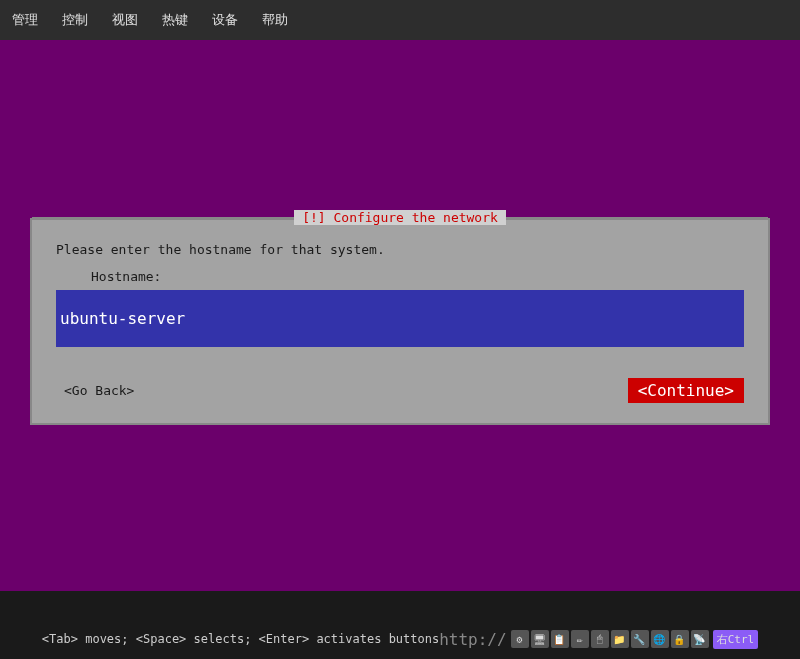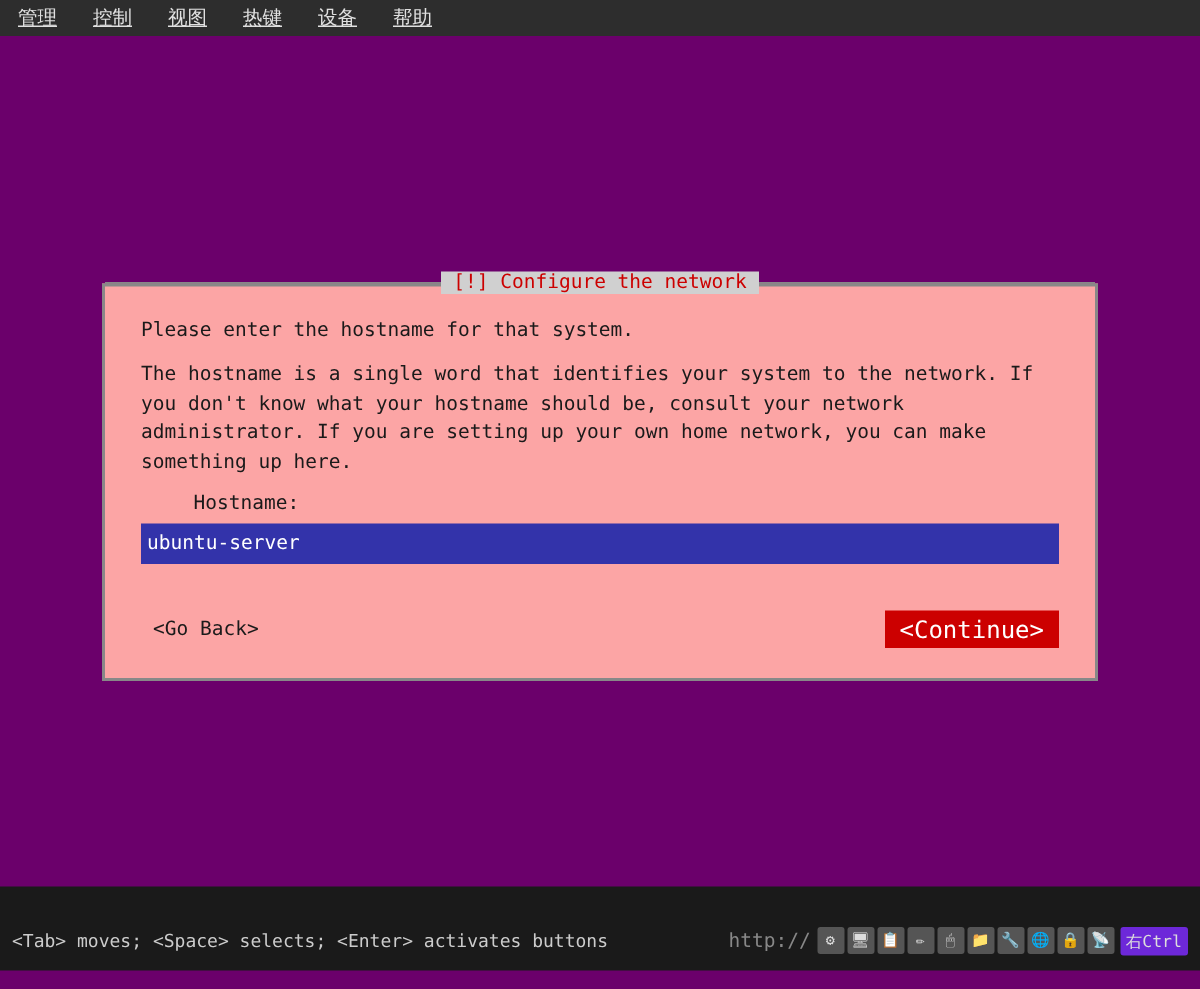--- a/index.html
+++ b/index.html
@@ -12,29 +12,28 @@
       overflow: hidden;
       position: relative;
     }
 
     
     .menubar {
       background-color: #2d2d2d;
       color: #e0e0e0;
       display: flex;
       align-items: center;
-      height: 24px;
+      height: 40px;
       padding: 0 8px;
       gap: 16px;
       position: absolute;
       top: 0;
       left: 0;
       right: 0;
       z-index: 10;
-      text-decoration: underline;
     }
     .menubar-item {
       cursor: pointer;
       font-size: 13px;
       padding: 2px 4px;
     }
 
     
     .main-area {
       position: absolute;
@@ -43,23 +42,23 @@
       right: 0;
       bottom: 40px;
       background-color: #6b006b;
       display: flex;
       align-items: center;
       justify-content: center;
     }
 
     
     .dialog {
-      background-color: #fca5a5;
+      background-color: #a3a3a3;
       border: 2px solid #888;
-      width: 664px;
+      width: 740px;
       padding: 0;
       position: relative;
     }
 
     .dialog-title-bar {
       display: flex;
       align-items: center;
       justify-content: center;
       position: absolute;
       top: -10px;
@@ -107,22 +106,22 @@
       margin-bottom: 16px;
     }
 
     .hostname-input {
       width: 100%;
       background: #3333aa;
       color: #ffffff;
       border: none;
       outline: none;
       font-family: monospace;
-      font-size: 13px;
-      padding: 6px 4px;
+      font-size: 16px;
+      padding: 19px 4px;
       caret-color: white;
     }
 
     .button-row {
       display: flex;
       justify-content: space-between;
       padding: 0 0 4px 0;
       margin-top: 31px;
     }
 
@@ -152,28 +151,28 @@
       bottom: 40px;
       left: 0;
       right: 0;
       height: 28px;
       background: #1a1a1a;
     }
 
     
     .status-bar {
       position: absolute;
-      bottom: 12px;
+      bottom: 0;
       left: 0;
       right: 0;
       height: 40px;
       background-color: #1a1a1a;
       display: flex;
       align-items: center;
-      justify-content: space-between;
+      justify-content: center;
       padding: 0 8px;
     }
 
     .status-text {
       color: #cccccc;
       font-family: monospace;
       font-size: 12px;
     }
 
     .status-right {
@@ -197,31 +196,31 @@
       border-radius: 2px;
       display: inline-flex;
       align-items: center;
       justify-content: center;
       font-size: 10px;
       color: #ddd;
       cursor: pointer;
     }
 
     .ctrl-label {
-      background: #6d28d9;
+      background: #8b5cf6;
       color: #ddd;
       font-size: 11px;
       padding: 2px 4px;
       font-family: monospace;
       border-radius: 2px;
     }
 
     .url-text {
       color: #888;
-      font-size: 13px;
+      font-size: 16px;
       font-family: monospace;
     }
   </style>
 </head>
 <body>
 
 <div class="menubar">
   <span class="menubar-item">管理</span>
   <span class="menubar-item">控制</span>
   <span class="menubar-item">视图</span>
@@ -235,21 +234,20 @@
   <div class="dialog">
 
     <div class="dialog-title-bar">
       <div class="dialog-title-line"></div>
       <span class="dialog-title-text">[!] Configure the network</span>
       <div class="dialog-title-line"></div>
     </div>
 
     <div class="dialog-content">
       <p>Please enter the hostname for that system.</p>
-      <p>The hostname is a single word that identifies your system to the network. If you don't know what your hostname should be, consult your network administrator. If you are setting up your own home network, you can make something up here.</p>
 
       <div class="hostname-label">Hostname:</div>
 
       <div class="hostname-input-row">
         <input class="hostname-input" type="text" value="ubuntu-server" style="">
       </div>
 
       <div class="button-row">
         <button class="btn-go-back">&lt;Go Back&gt;</button>
         <button class="btn-continue">&lt;Continue&gt;</button>

